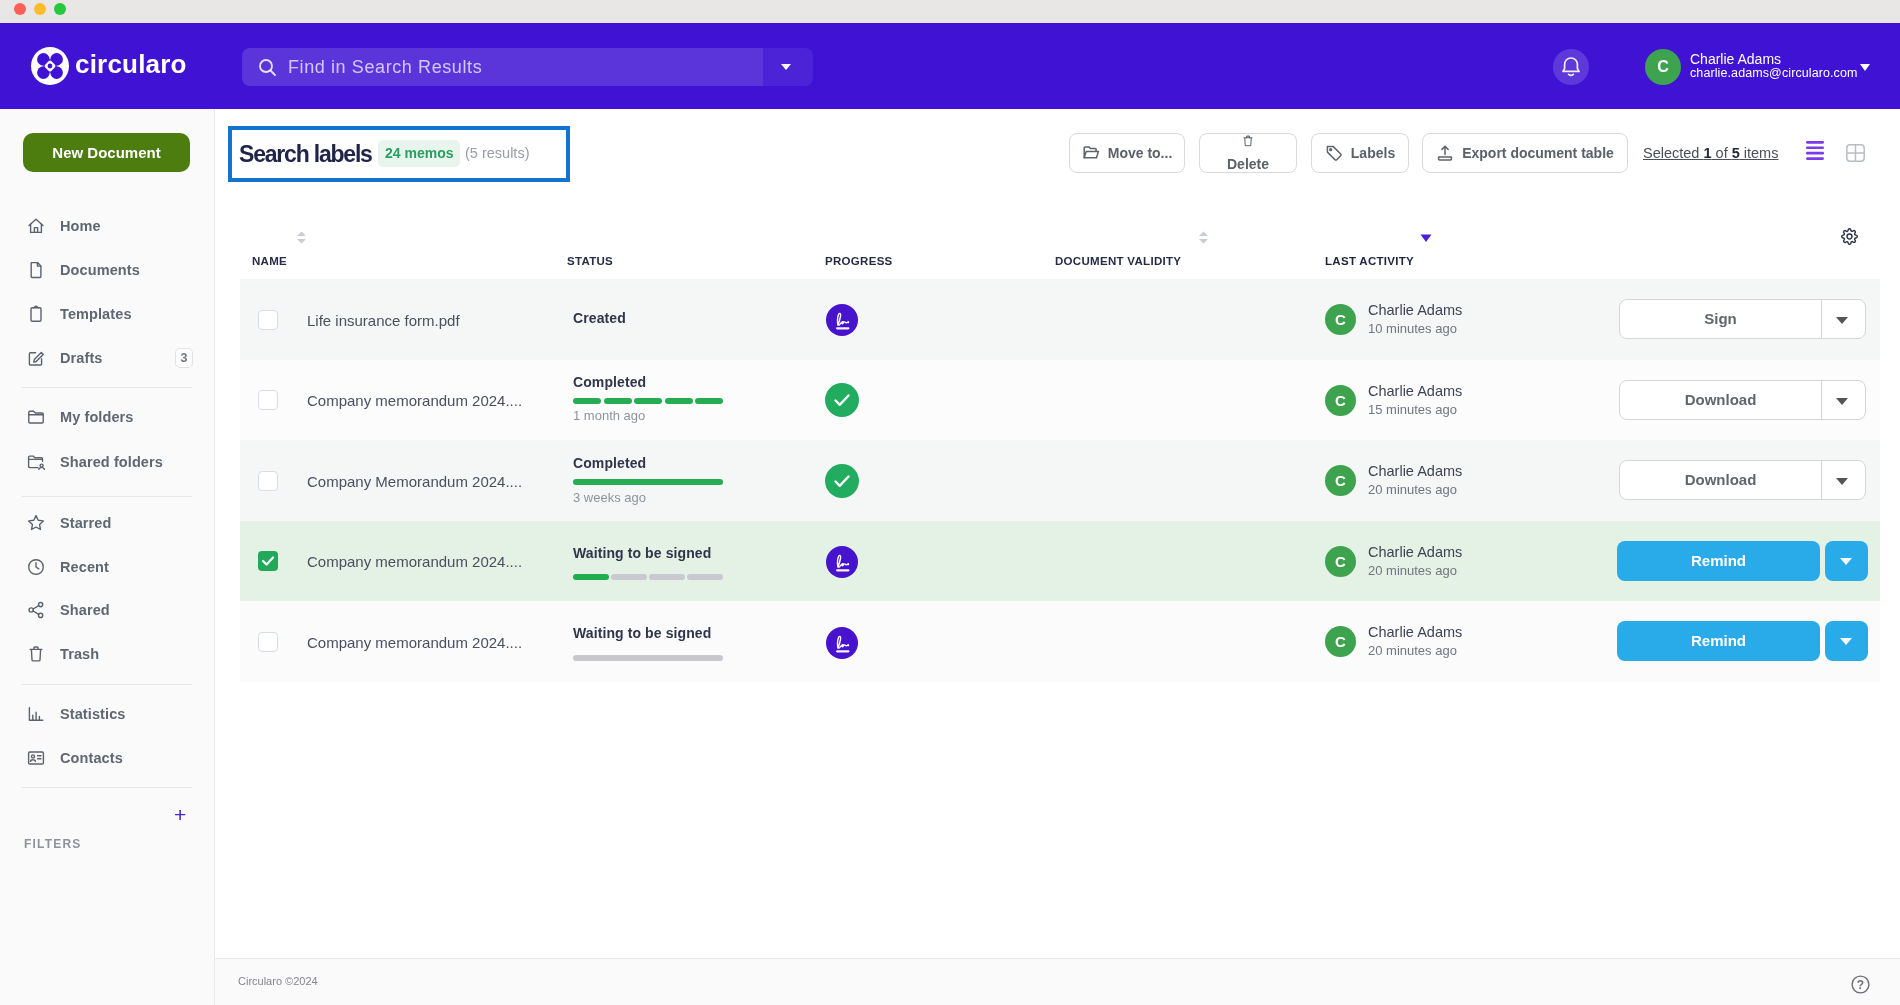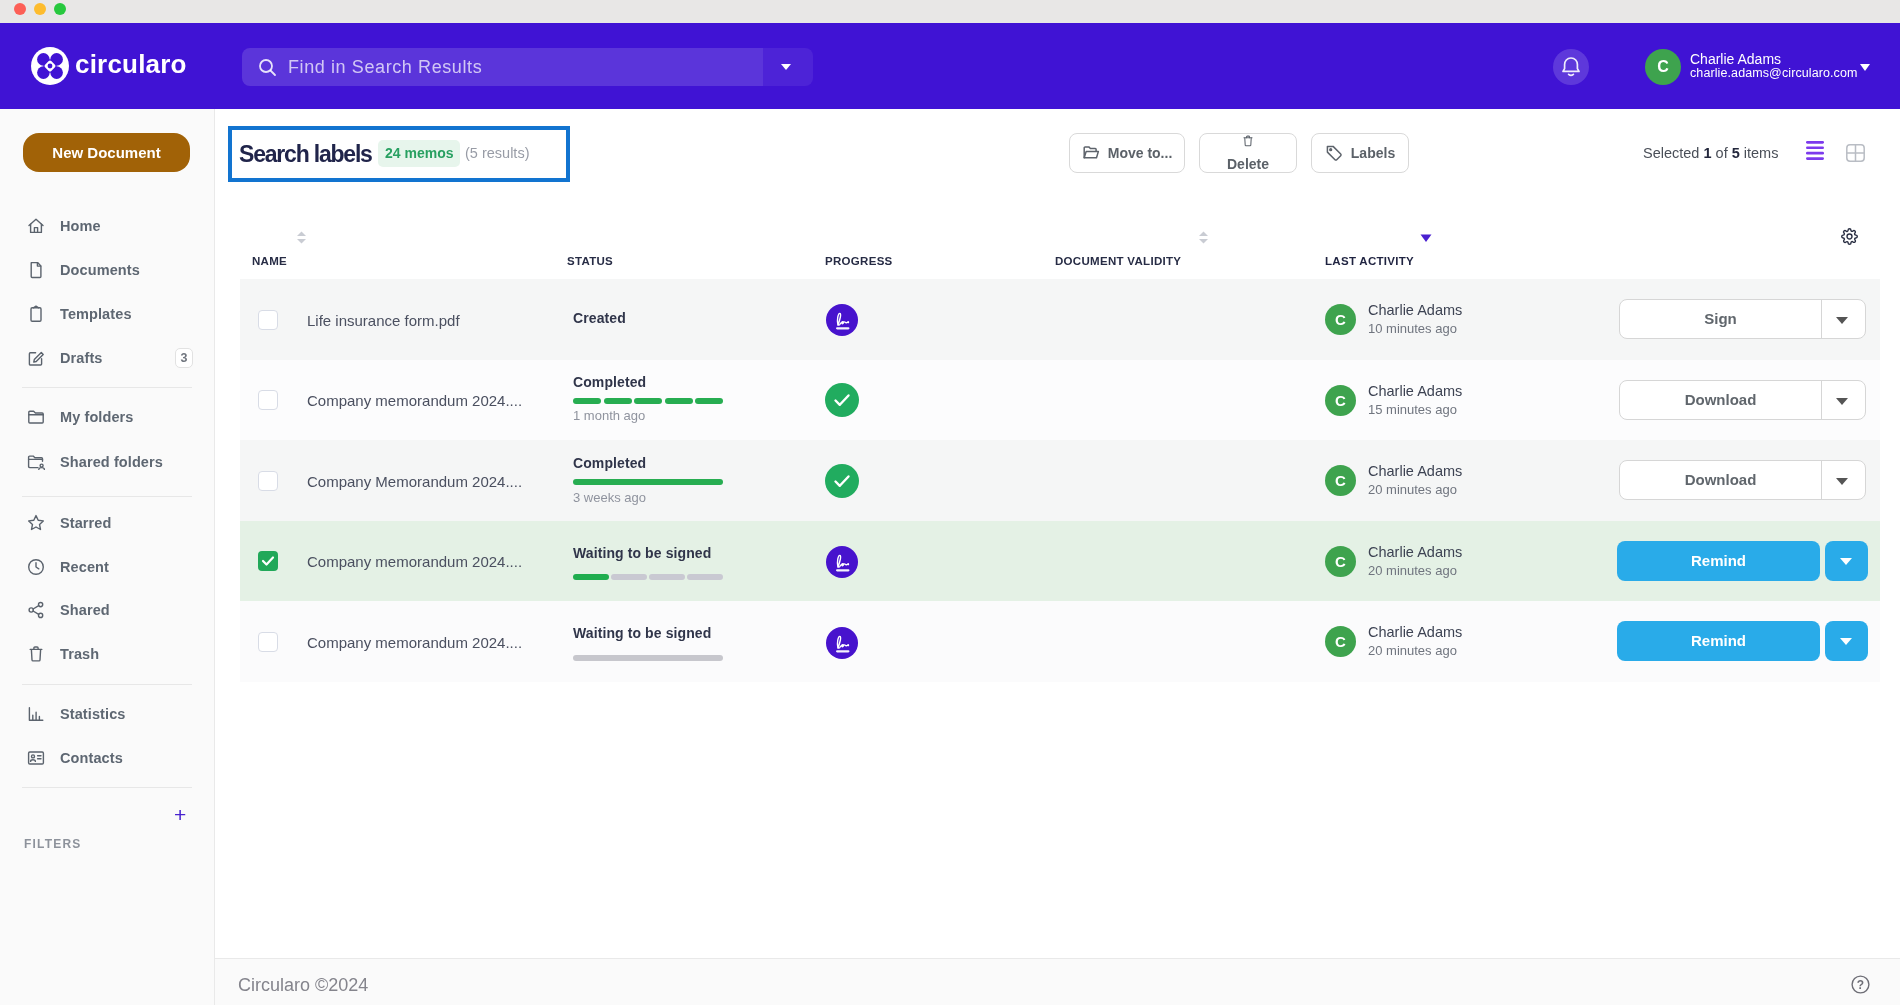--- a/index.html
+++ b/index.html
@@ -20,21 +20,21 @@
   #searchdrop { position:absolute; left:521px; top:0; width:50px; height:38px; background:rgba(255,255,255,0.07); border-radius:0 8px 8px 0; }
   #searchph { left:46px; top:0; line-height:38px; font-size:18px; letter-spacing:0.6px; color:rgba(255,255,255,0.72); }
   #bellwrap { left:1553px; top:26px; width:36px; height:36px; border-radius:50%; background:rgba(255,255,255,0.16); }
   #avatar { left:1645px; top:26px; width:36px; height:36px; border-radius:50%; background:#3ea34e; color:#fff;
     font-size:16px; font-weight:bold; text-align:center; line-height:36px; }
   #username { left:1690px; top:28px; color:#fff; font-size:14px; line-height:16px; }
   #useremail { left:1690px; top:43px; color:#fff; font-size:12.5px; line-height:15px; letter-spacing:0.1px; }
 
   
   #sidebar { left:0; top:109px; width:215px; height:896px; background:#fafafa; border-right:1px solid #e9e9e9; }
-  #newdoc { left:23px; top:24px; width:167px; height:39px; background:#a16207; border-radius:16px; color:#fff;
+  #newdoc { left:23px; top:24px; width:167px; height:39px; background:#4d7c0f; border-radius:10px; color:#fff;
     font-size:15px; font-weight:bold; text-align:center; line-height:39px; }
   .navitem { left:0; width:214px; height:44px; }
   .navicon { position:absolute; left:26px; top:50%; transform:translateY(-50%); }
   .navlabel { position:absolute; left:60px; top:50%; transform:translateY(-50%); font-size:14.5px; font-weight:bold; color:#5e6772; letter-spacing:0.1px; }
   .navdiv { left:22px; width:170px; height:1px; background:#e7e7e7; }
   #draftbadge { position:absolute; left:175px; top:12px; width:18px; height:20px; border:1px solid #e2e2e2; border-radius:5px;
     background:#fff; color:#70757e; font-size:12.5px; text-align:center; line-height:18px; font-weight:bold;}
   #filters { left:24px; top:700px; font-size:12px; letter-spacing:1.2px; color:#8d929b; font-weight:bold;margin-top:28px; }
   #filtplus { left:174px; top:694px; font-size:21px; color:#4722cf; font-weight:400; }
 
@@ -42,21 +42,21 @@
   #main { left:215px; top:109px; width:1685px; height:896px; background:#fff; }
 
   #slbox { left:13px; top:17px; width:342px; height:56px; border:4px solid #1274d0; background:#fff; }
   #sltitle { left:7px; top:11px; font-size:23px; line-height:26px; font-weight:bold; color:#20244a; letter-spacing:-1.2px; }
   #slpill { left:146px; top:10px; height:27px; padding:0 7px; background:#e7f5ec; border-radius:5px;
     color:#28a061; font-size:14px; font-weight:bold; line-height:27px; }
   #slres { left:233px; top:15px; font-size:14.5px; color:#989ca6; }
 
   .tbtn { top:24px; height:40px; border:1px solid #d9d9d9; border-radius:8px; background:#fff;
     color:#5b6168; font-size:14px; font-weight:bold; display:flex; align-items:center; justify-content:center; gap:8px; }
-  #selinfo { left:1428px; top:36px; font-size:14.5px; color:#4a4f58; }
+  #selinfo { left:1428px; top:36px; font-size:14.5px; color:#4a4f58;text-decoration:underline; }
   #selinfo b { color:#23273c; }
 
   
   .th { top:122px; font-size:11.5px; font-weight:bold; color:#272c45; letter-spacing:0.3px;margin-top:24px; }
 
   
   .row { position:absolute; left:25px; width:1640px; }
   .cb { position:absolute; left:18px; width:20px; height:20px; background:#fff; border:1px solid #d8dce6; border-radius:4px; }
   .name { position:absolute; left:67px; top:50%; transform:translateY(-50%); font-size:15px; color:#4b5060; }
   .status-b { position:absolute; left:333px; font-size:14px; font-weight:bold; color:#30354a; letter-spacing:0.1px; }
@@ -74,21 +74,21 @@
   .wbtn .car { position:absolute; left:216px; top:17px; width:0; height:0;
     border-left:6px solid transparent; border-right:6px solid transparent; border-top:7px solid #555; }
   .bbtn-main { position:absolute; left:1377px; top:20px; width:203px; height:40px; background:#29abe9; border-radius:8px;
     color:#fff; font-size:15px; font-weight:bold; text-align:center; line-height:40px; }
   .bbtn-car { position:absolute; left:1585px; top:20px; width:43px; height:40px; background:#29abe9; border-radius:8px; }
   .bbtn-car:after { content:""; position:absolute; left:15px; top:17px; width:0; height:0;
     border-left:6.5px solid transparent; border-right:6.5px solid transparent; border-top:7px solid #fff; }
 
   
   #footer { left:215px; top:958px; width:1685px; height:47px; background:#fafafa; border-top:1px solid #e9e9e9; }
-  #foottext { left:23px; top:16px; font-size:18px; color:#84848c; }
+  #foottext { left:23px; top:16px; font-size:11px; color:#84848c; }
 </style>
 </head>
 <body>
 <div id="stage">
   <div id="titlebar" class="abs">
     <div class="tl" style="left:14px; background:#fc5f56;"></div>
     <div class="tl" style="left:34px; background:#fdbc2e;"></div>
     <div class="tl" style="left:54px; background:#27c83e;"></div>
   </div>
 
@@ -251,20 +251,27 @@
         <path d="M5.4 5.6 L6 16 a1 1 0 0 0 1 0.9 H13 a1 1 0 0 0 1 -0.9 L14.6 5.6"></path>
       </svg>
         <span>Delete</span>
     </div>
     <div class="tbtn abs" style="left:1096px; width:98px;">
       <svg width="18" height="18" viewBox="0 0 18 18" fill="none" stroke="#5d636b" stroke-width="1.5" stroke-linecap="round" stroke-linejoin="round">
         <path d="M2.4 2.4 H8.1 L15.7 10 a1.2 1.2 0 0 1 0 1.7 L11.7 15.7 a1.2 1.2 0 0 1 -1.7 0 L2.4 8.1 Z"></path>
         <circle cx="5.7" cy="5.7" r="0.9"></circle>
       </svg>
         <span>Labels</span>
+    </div>
+    <div class="tbtn abs" style="left:1207px; width:206px;">
+      <svg width="18" height="18" viewBox="0 0 18 18" fill="none" stroke="#5d636b" stroke-width="1.5" stroke-linecap="round" stroke-linejoin="round">
+        <path d="M9 10.6 V2.6 M5.9 5.4 L9 2.3 L12.1 5.4"></path>
+        <path d="M2.6 13 H15.4 V15 a1 1 0 0 1 -1 1 H3.6 a1 1 0 0 1 -1 -1 Z"></path>
+      </svg>
+        <span>Export document table</span>
     </div>
     <div id="selinfo" class="abs">Selected <b>1</b> of <b>5</b> items</div>
     <svg class="abs" style="left:1591px; top:32px;" width="18" height="19" viewBox="0 0 18 19">
       <g fill="#7c3aed">
           <rect x="0" y="0" width="18" height="2.7" rx="1.35"></rect>
           <rect x="0" y="5.4" width="18" height="2.7" rx="1.35"></rect>
           <rect x="0" y="10.8" width="18" height="2.7" rx="1.35"></rect>
           <rect x="0" y="16.2" width="18" height="2.7" rx="1.35"></rect>
         </g>
     </svg>

